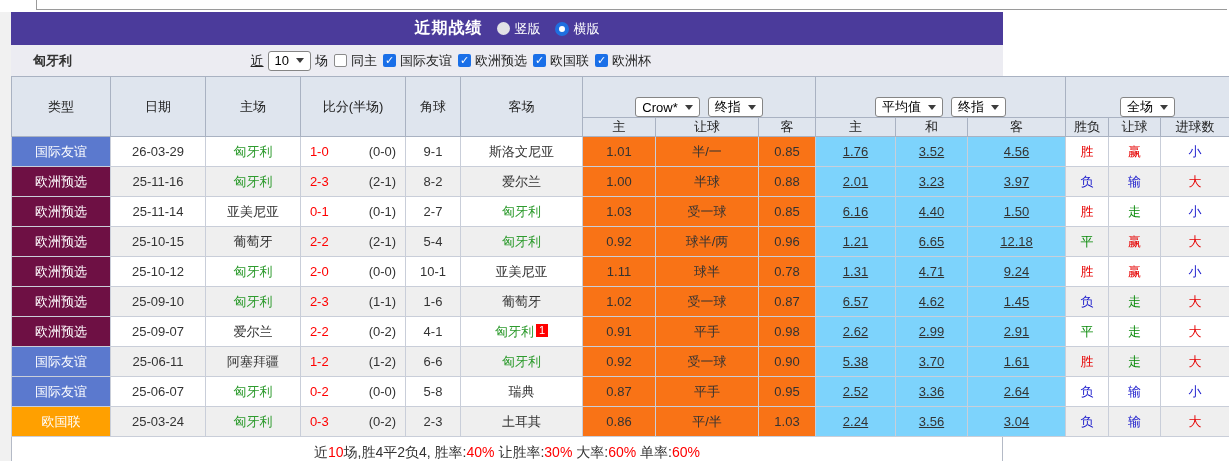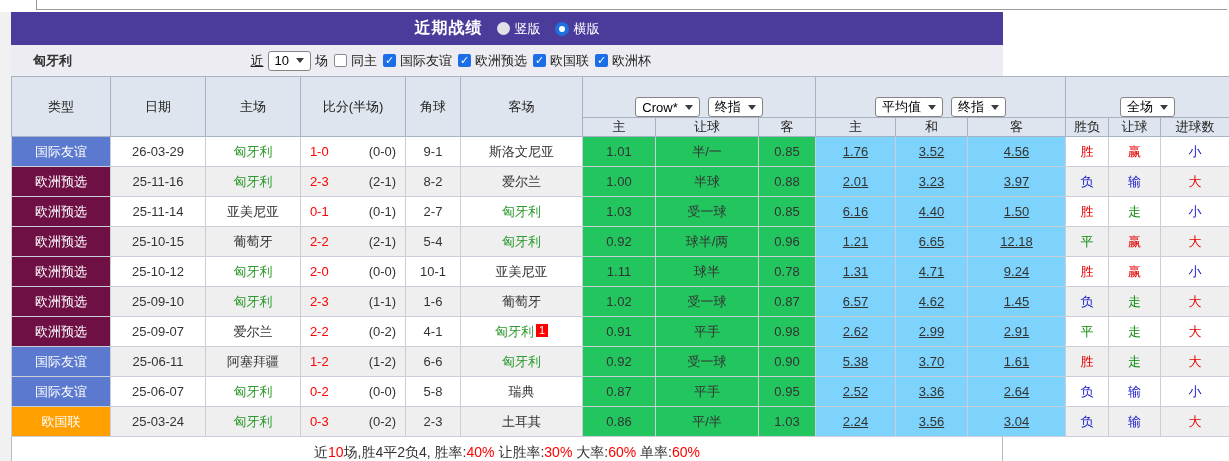--- a/index.html
+++ b/index.html
@@ -32,21 +32,21 @@
   .cb-label { margin-right:2px; }
 
   
   table { border-collapse:collapse; table-layout:fixed; width:1218px; }
   thead th { background:#dfe5ee; border:1px solid #a9b2c2; font-weight:normal; font-size:13px; color:#222; padding:0; }
   .hdr-top th { height:27px; }
   .hdr-sub th { height:18px; }
   .sel-cell { display:flex; align-items:center; justify-content:center; gap:8px;margin-top:20px; }
   tbody td { height:30px; text-align:center; font-size:13px; color:#333; border:1px solid #c9ced9; background:#fff; padding:0; }
   tbody tr.alt td { background:#efefef; }
-  tbody tr td.crown { background:#22c55e; }
+  tbody tr td.crown { background:#f97316; }
   tbody tr td.avg { background:#7dd3fc;text-decoration:underline; }
   td.type { color:#fff; }
   .hl { color:#2e9b2e; }
   .sc { color:#ff0000; }
   .hf { color:#333;padding-left:40px; }
   .card { display:inline-block; background:#f00; color:#fff; font-size:11px; line-height:13px;
           padding:0 3px; margin-left:2px; vertical-align:2px; }
 
   
   .footer { height:31px; line-height:30px; text-align:center; font-size:14px; color:#333; background:#fff;

